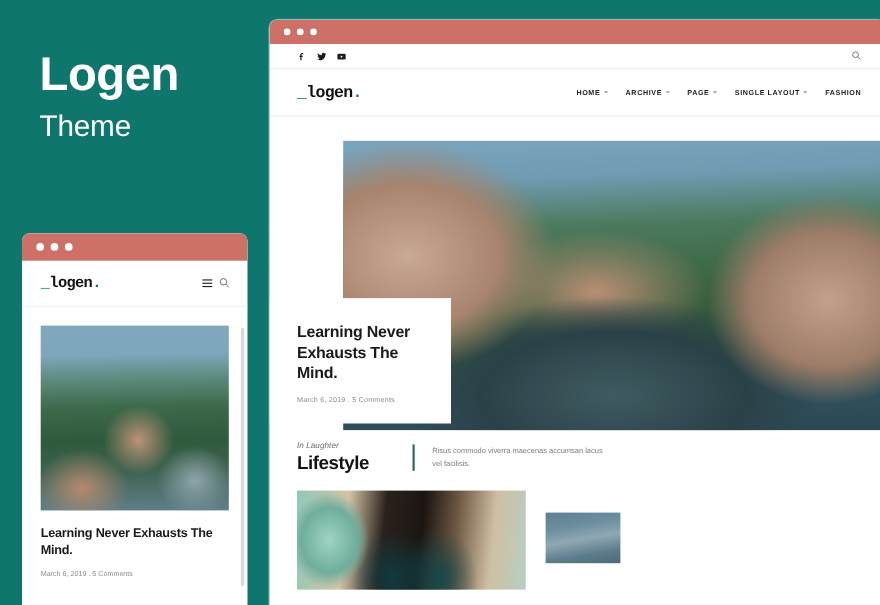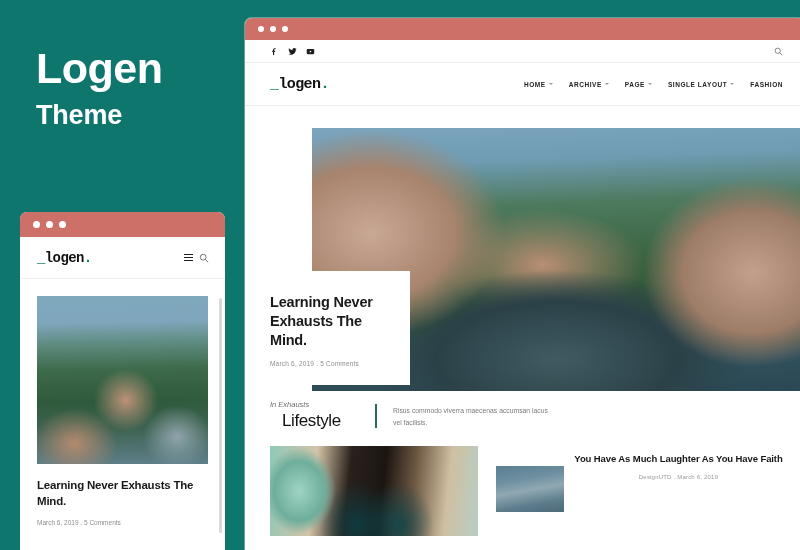--- a/index.html
+++ b/index.html
@@ -24,21 +24,21 @@
   }
   .promo-title {
     font-size: 43px;
     font-weight: bold;
     color: #ffffff;
     letter-spacing: -0.5px;
     line-height: 1.05;
   }
   .promo-sub {
     font-size: 27px;
-    font-weight: 700;
+    font-weight: 400;
     color: #ffffff;
     margin-top: 9px;
     letter-spacing: -0.2px;
   }
   .promo-author {
     font-size: 15px;
     color: #f0cfcb;
     margin-top: 19px;
   }
 
@@ -165,24 +165,23 @@
   }
   .cat-left { width: 105px; }
   .cat-kicker {
     font-size: 7.5px;
     font-style: italic;
     color: #6e6e6e;
     margin-bottom: 2px;
   }
   .cat-name {
     font-size: 17px;
-    font-weight: normal;
+    font-weight: bold;
     color: #121212;
     letter-spacing: -0.4px;
-    margin-left: 12px;
   }
   .cat-bar {
     width: 2px;
     height: 24px;
     background: #2e6b52;
     margin: 0 16px 3px 0;
   }
   .cat-desc {
     font-size: 6.8px;
     color: #7c7c7c;
@@ -355,37 +354,33 @@
     <div class="hero-wrap">
       <div class="hero-img"></div>
       <div class="hero-card">
         <div class="hero-title">Learning Never Exhausts The Mind.</div>
         <div class="hero-meta">March 6, 2019 . 5 Comments</div>
       </div>
     </div>
 
     <div class="cat">
       <div class="cat-left">
-        <div class="cat-kicker">In Exhausts</div>
+        <div class="cat-kicker">In Laughter</div>
         <div class="cat-name">Lifestyle</div>
       </div>
       <div class="cat-bar"></div>
       <div class="cat-desc">Risus commodo viverra maecenas accumsan lacus vel facilisis.</div>
     </div>
 
     <div class="grid">
       <div>
         <div class="gcard-img"></div>
       </div>
       <div class="gright">
         <div class="gthumb"></div>
-        <div class="gtext">
-          <div class="gtitle">You Have As Much Laughter As You Have Faith</div>
-          <div class="gmeta">DesignUTD . March 6, 2019</div>
-        </div>
       </div>
     </div>
   </div>
 
   <div class="mob">
     <div class="chrome">
       <span class="dot"></span>
       <span class="dot"></span>
       <span class="dot"></span>
     </div>

